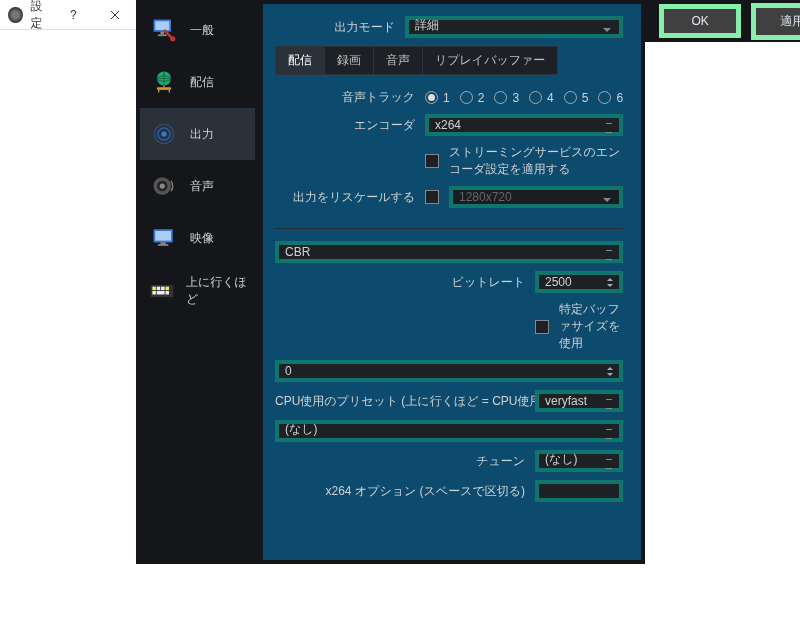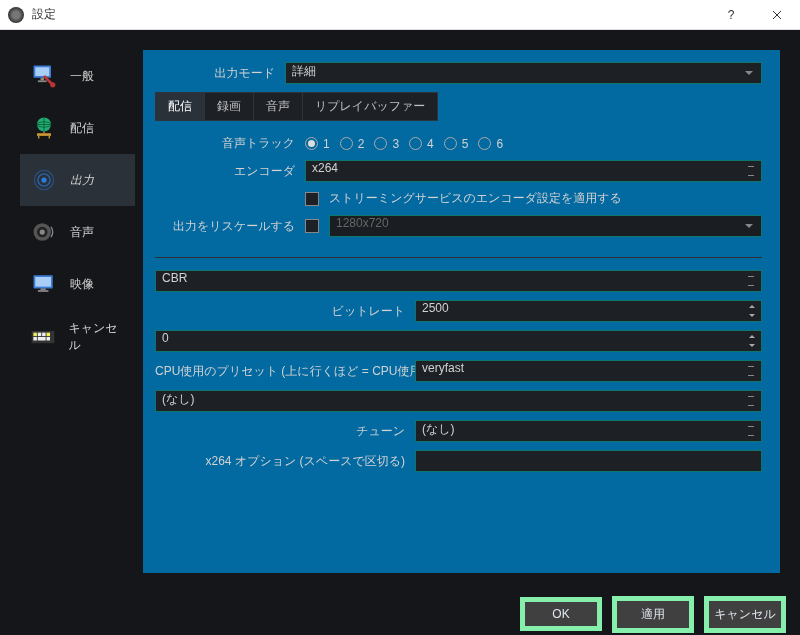--- a/index.html
+++ b/index.html
@@ -1,34 +1,34 @@
 <!DOCTYPE html>
 <html><head>
 <meta charset="utf-8">
 <style>
   * { box-sizing: border-box; margin: 0; padding: 0; font-family: "Meiryo", "Segoe UI", sans-serif; }
   body { background: #fff; width: 800px; height: 635px; overflow: hidden; }
-  .window { width: 800px; height: 635px; background: #fff; display: flex; flex-direction: column; }
+  .window { width: 800px; height: 564px; background: #fff; display: flex; flex-direction: row; }
   .titlebar { height: 30px; background: #fff; display: flex; align-items: center; padding: 0 0 0 8px; border-bottom: 1px solid #e0e0e0; }
   .titlebar .app-icon { width: 16px; height: 16px; border-radius: 50%; background: radial-gradient(circle, #777 30%, #333 70%); margin-right: 8px; }
   .titlebar .title { font-size: 12px; color: #333; }
   .titlebar .spacer { flex: 1; }
   .titlebar .btn { width: 46px; height: 30px; display: flex; align-items: center; justify-content: center; font-size: 12px; color: #333; cursor: pointer; }
 
-  .body { flex: 1; background: #141619; display: flex; padding: 20px; gap: 8px; min-height: 0; }
+  .body { flex: 1; background: #141619; display: flex; padding: 4px; gap: 8px; min-height: 0; }
   .sidebar { width: 115px; background: #141619; display: flex; flex-direction: column; }
   .side-item { display: flex; align-items: center; gap: 10px; padding: 10px 8px; color: #d2d2d2; font-size: 12px; cursor: pointer; }
-  .side-item.active { background: #2a3139; font-style: italic; }
+  .side-item.active { background: #2a3139; }
   .side-item .icon { width: 32px; height: 32px; display: flex; align-items: center; justify-content: center; }
 
-  .content { flex: 1; background: #0369a1; display: flex; flex-direction: column; padding: 12px 18px 12px 12px; color: #d2d2d2; font-size: 12px; min-height: 0; overflow: hidden; }
+  .content { flex: 1; background: #0c4a6e; display: flex; flex-direction: column; padding: 12px 18px 12px 12px; color: #d2d2d2; font-size: 12px; min-height: 0; overflow: hidden; }
   .row { display: flex; align-items: center; margin-bottom: 8px; }
   .row .lbl { width: 260px; text-align: right; padding-right: 10px; white-space: nowrap; }
   .row .ctrl { flex: 1; display: flex; align-items: center; gap: 10px; }
-  .select, .input, .spin { flex: 1; background: #1d2025; border: 1px solid #0f766e; color: #d2d2d2; height: 22px; padding: 0 6px; font-size: 12px; display: flex; align-items: flex-start; position: relative; }
+  .select, .input, .spin { flex: 1; background: #1d2025; border: 4px solid #0f766e; color: #d2d2d2; height: 22px; padding: 0 6px; font-size: 12px; display: flex; align-items: flex-end; position: relative; }
   .select::after { content: ""; position: absolute; right: 8px; top: 8px; width: 0; height: 0; border-left: 4px solid transparent; border-right: 4px solid transparent; border-top: 4px solid #888; }
   .select.updown::after { content: ""; border: none; right: 6px; top: 3px; width: 8px; height: 14px; background: linear-gradient(#888,#888) center 2px/6px 1px no-repeat, linear-gradient(#888,#888) center 11px/6px 1px no-repeat; }
   .select.disabled, .input.disabled { color: #666; background: #1a1d21; }
   .spin { padding-right: 18px; }
   .spin .arrows { position: absolute; right: 2px; top: 1px; bottom: 1px; width: 14px; display: flex; flex-direction: column; }
   .spin .arrows div { flex:1; display:flex; align-items:center; justify-content:center; }
   .spin .arrows div::before { content:""; width:0; height:0; border-left:3px solid transparent; border-right:3px solid transparent; }
   .spin .arrows .up::before { border-bottom:3px solid #aaa; }
   .spin .arrows .dn::before { border-top:3px solid #aaa; }
 
@@ -129,21 +129,21 @@
               <rect x="3" y="9" width="26" height="14" rx="1" fill="#333"></rect>
               <rect x="5" y="11" width="4" height="4" fill="#ee5"></rect>
               <rect x="10" y="11" width="4" height="4" fill="#eee"></rect>
               <rect x="15" y="11" width="4" height="4" fill="#eee"></rect>
               <rect x="20" y="11" width="4" height="4" fill="#ee5"></rect>
               <rect x="5" y="16" width="4" height="4" fill="#eee"></rect>
               <rect x="10" y="16" width="9" height="4" fill="#eee"></rect>
               <rect x="20" y="16" width="4" height="4" fill="#eee"></rect>
             </svg>
         </span>
-        <span>キャンセル</span>
+        <span>上に行くほど</span>
       </div>
     </div>
 
     <div class="content">
       <div class="row">
         <div class="lbl" style="width:130px">出力モード</div>
         <div class="select">
             <span>詳細</span>
           </div>
       </div>
@@ -219,20 +219,27 @@
         <div class="lbl">ビットレート</div>
         <div class="spin">
             <span>2500</span>
             <div class="arrows">
               <div class="up"></div>
               <div class="dn"></div>
             </div>
           </div>
       </div>
       <div class="row">
+        <div class="lbl"></div>
+        <div class="ctrl">
+            <span class="checkbox"></span>
+            <span>特定バッファサイズを使用</span>
+          </div>
+      </div>
+      <div class="row">
         <div class="spin">
             <span>0</span>
             <div class="arrows">
               <div class="up"></div>
               <div class="dn"></div>
             </div>
           </div>
       </div>
       <div class="row">
         <div class="lbl">CPU使用のプリセット (上に行くほど = CPU使用低い)</div>

